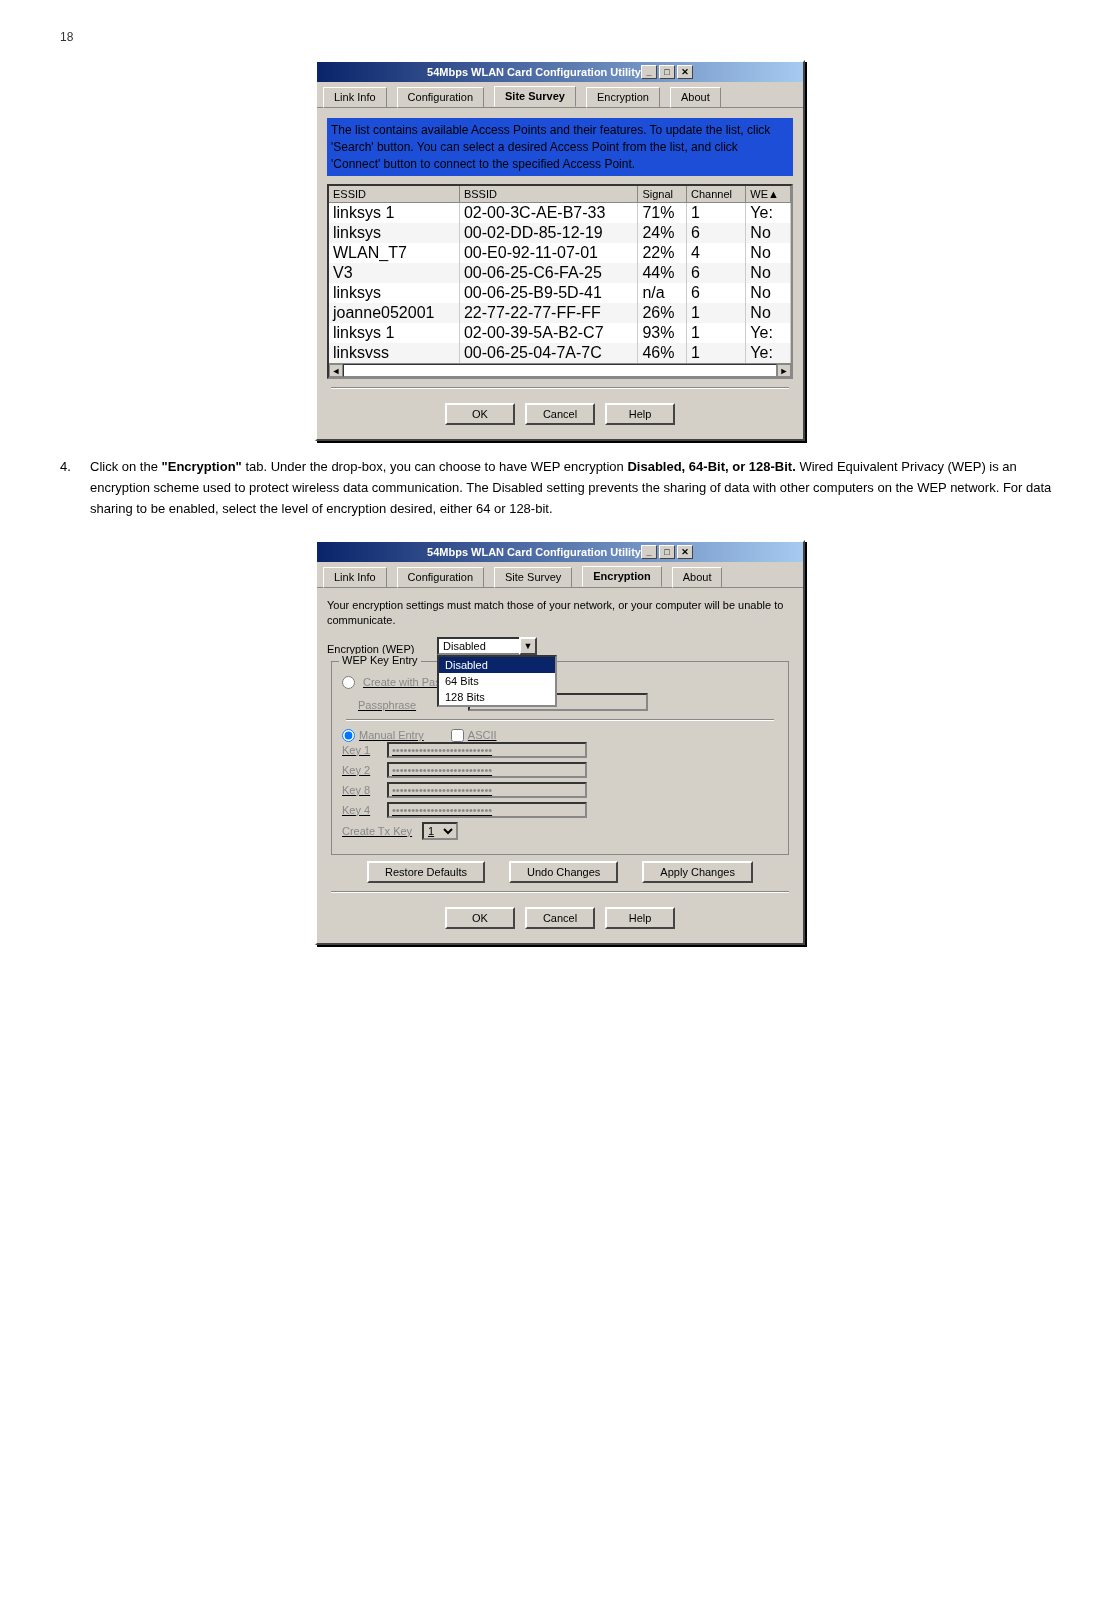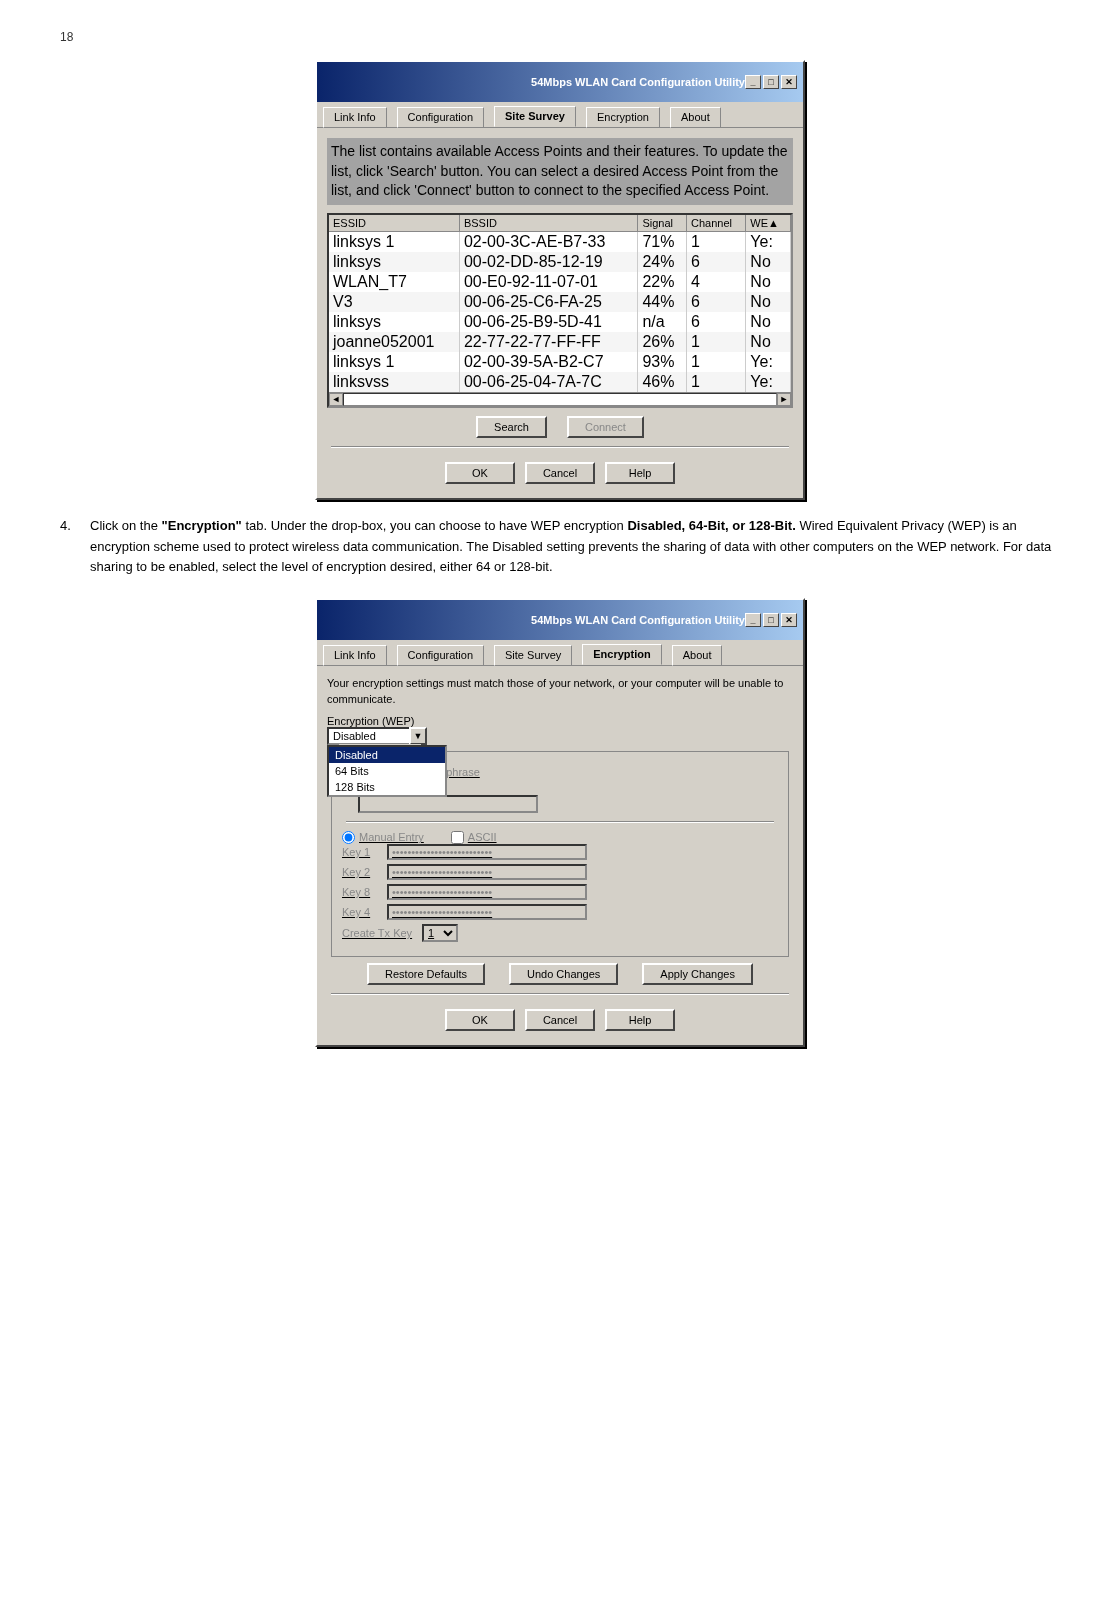--- a/index.html
+++ b/index.html
@@ -29,23 +29,23 @@
       width: 490px;
       margin: 0 auto;
       box-shadow: 2px 2px 0 #000;
       font-family: 'MS Sans Serif', Arial, sans-serif;
       font-size: 11px;
     }
 
     .title-bar {
       background: linear-gradient(to right, #0a246a, #a6caf0);
       color: #fff;
-      padding: 13px 6px;
-      display: flex;
-      justify-content: flex-end;
+      padding: 3px 6px;
+      display: flex;
+      justify-content: center;
       align-items: center;
       font-size: 11px;
       font-weight: bold;
     }
 
     .title-bar-buttons {
       display: flex;
       gap: 2px;
     }
 
@@ -95,22 +95,22 @@
       padding-bottom: 4px;
     }
 
     .dialog-content {
       background: #d4d0c8;
       border-top: 1px solid #888;
       padding: 10px;
     }
 
     .info-text {
-      background: #a3a3a3;
-      font-size: 14px;
+      background: #1d4ed8;
+      font-size: 12px;
       margin-bottom: 8px;
       line-height: 1.4;
       padding: 4px;
     }
 
     
     .survey-table-container {
       border: 2px inset #888;
       background: #fff;
       margin-bottom: 8px;
@@ -183,23 +183,22 @@
     .bottom-buttons {
       display: flex;
       justify-content: center;
       gap: 10px;
       padding: 6px 0 4px 0;
     }
 
     
     .field-row {
       display: flex;
-      align-items: flex-start;
+      align-items: flex-end;
       margin-bottom: 6px;
-      flex-direction: column;
     }
 
     .field-label {
       font-size: 11px;
       min-width: 110px;
     }
 
     .group-box-wrapper {
       position: relative;
       margin: 6px 4px;
@@ -435,24 +434,20 @@
                   <td>Ye:</td>
                 </tr>
               </tbody>
           </table>
           <div style="display:flex; height:14px; background:#d4d0c8; border-top:1px solid #888;">
             <div style="width:14px; background:#d4d0c8; border:1px solid #888; display:flex; align-items:center; justify-content:center; font-size:9px;">◄</div>
             <div style="flex:1; background:#fff; border:1px inset #888;"></div>
             <div style="width:14px; background:#d4d0c8; border:1px solid #888; display:flex; align-items:center; justify-content:center; font-size:9px;">►</div>
           </div>
         </div>
-        <div class="buttons-row">
-          <button class="win-button">Search</button>
-          <button class="win-button disabled" disabled="">Connect</button>
-        </div>
         <hr class="separator">
         <div class="bottom-buttons">
           <button class="win-button">OK</button>
           <button class="win-button">Cancel</button>
           <button class="win-button">Help</button>
         </div>
       </div>
     </div>
   </div>
 

